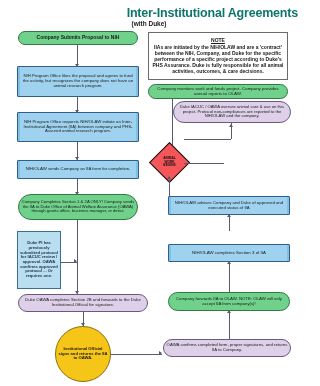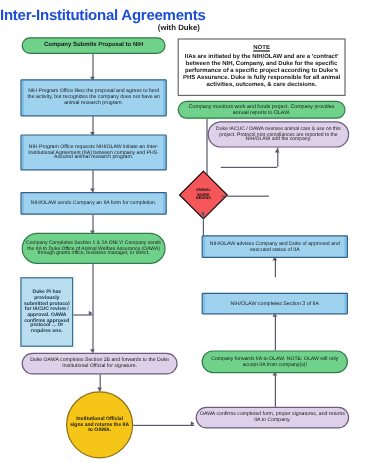--- a/index.html
+++ b/index.html
@@ -8,22 +8,22 @@
     background:#ffffff;
     font-family:"Liberation Sans", sans-serif;
     overflow:hidden;
     position:relative;
   }
   #canvas{position:relative;width:298px;height:386px;}
 
   
   .title{
     position:absolute;left:0;right:0;top:6px;
-    text-align:left;
-    font-size:12.5px;font-weight:bold;color:#1d4ed8;
+    text-align:right;
+    font-size:12.5px;font-weight:bold;color:#0f766e;
     letter-spacing:-0.2px;
   }
   .subtitle{
     position:absolute;left:0;right:0;top:20px;
     text-align:center;
     font-size:6.5px;font-weight:bold;color:#1a1a1a;
   }
 
   
   .node{

